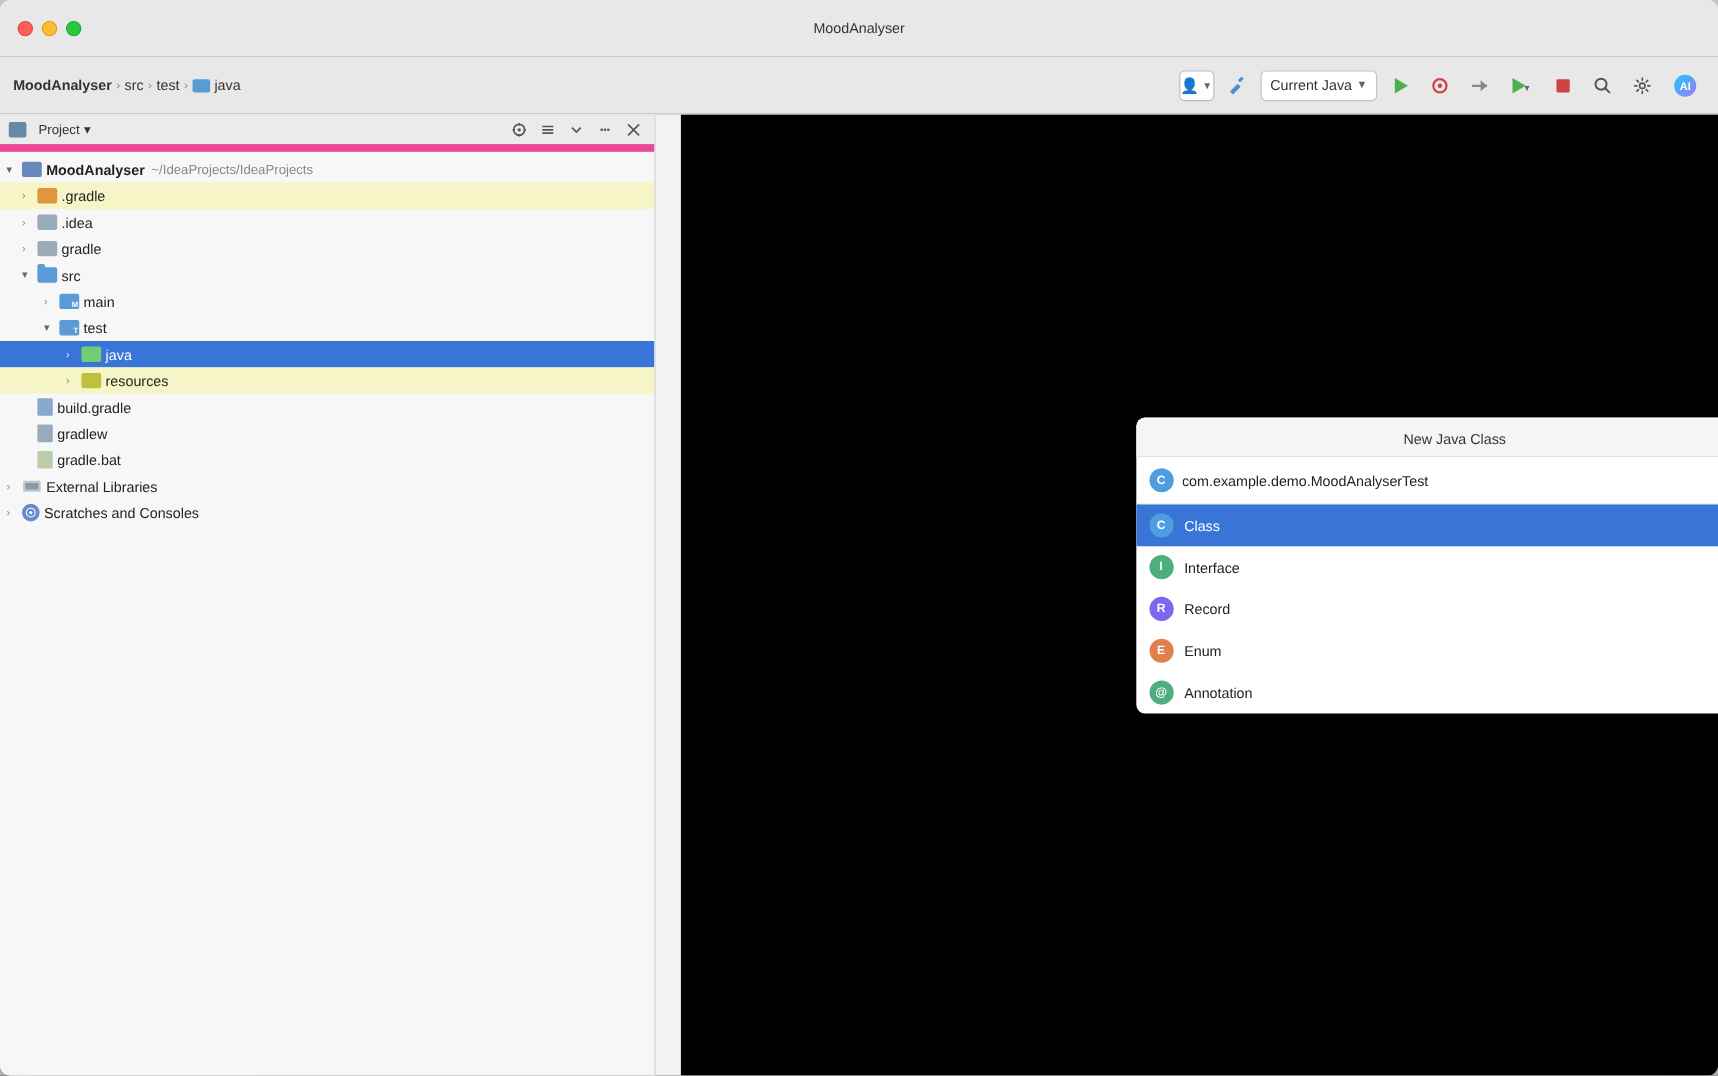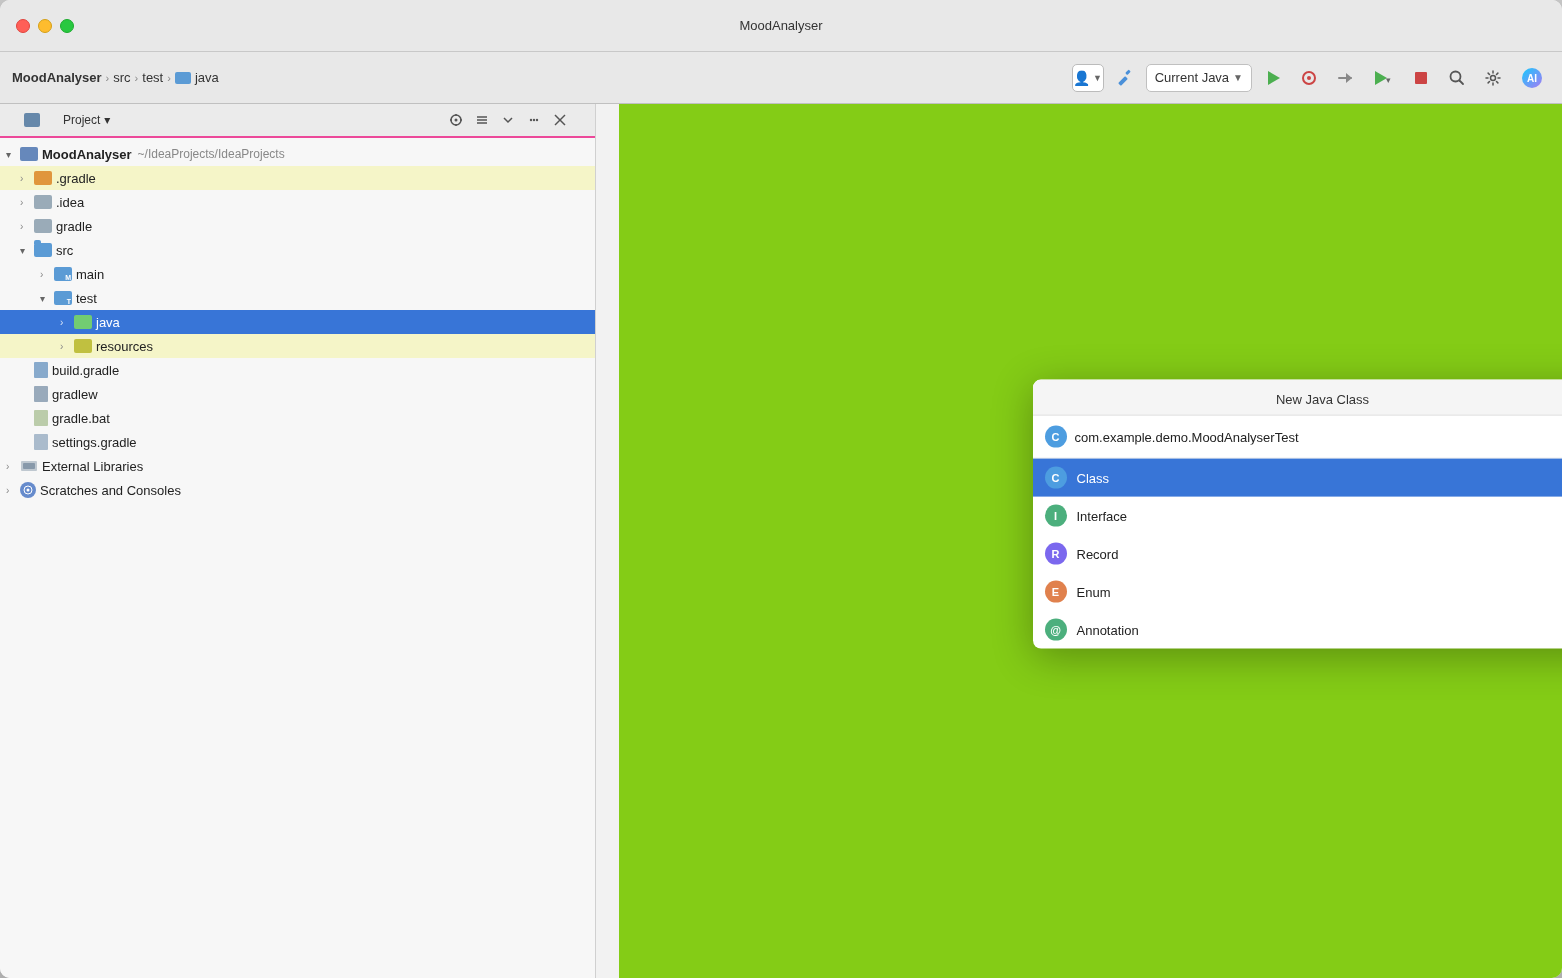--- a/index.html
+++ b/index.html
@@ -133,25 +133,25 @@
       background: #f7f7f7;
       border-right: 1px solid #d0d0d0;
       display: flex;
       flex-direction: column;
       overflow: hidden;
     }
 
     .sidebar-header {
       height: 34px;
       background: #ebebeb;
-      border-bottom: 2px solid #ec4899;
-      display: flex;
-      align-items: center;
-      padding: 0 24px;
-      gap: 20px;
+      border-bottom: 7px solid #ec4899;
+      display: flex;
+      align-items: center;
+      padding: 0 8px;
+      gap: 8px;
     }
 
     .project-label {
       font-size: 12px;
       font-weight: 500;
       color: #333;
       display: flex;
       align-items: center;
       gap: 4px;
     }
@@ -219,21 +219,21 @@
 
     .tree-path {
       font-size: 12px;
       color: #888;
       margin-left: 6px;
     }
 
     
     .editor-area {
       flex: 1;
-      background: #84cc16;
+      background: #000000;
       position: relative;
       display: flex;
       align-items: flex-start;
       justify-content: center;
       margin-left: 23px;
     }
 
     .dialog {
       position: absolute;
       top: 50%;
@@ -625,25 +625,20 @@
           <div style="width:14px;height:16px;background:#99aabb;border-radius:1px;margin-right:4px;flex-shrink:0;"></div>
           <span class="tree-label">gradlew</span>
         </div>
 
         <div class="tree-item tree-indent-1">
           <span class="chevron-spacer"></span>
           <div style="width:14px;height:16px;background:#bbccaa;border-radius:1px;margin-right:4px;flex-shrink:0;"></div>
           <span class="tree-label">gradle.bat</span>
         </div>
 
-        <div class="tree-item tree-indent-1">
-          <span class="chevron-spacer"></span>
-          <div style="width:14px;height:16px;background:#aabbcc;border-radius:1px;margin-right:4px;flex-shrink:0;"></div>
-          <span class="tree-label">settings.gradle</span>
-        </div>
 
         <div class="tree-item">
           <span class="chevron-icon" style="color:#888;">›</span>
           <div style="display:flex;align-items:center;margin-right:4px;flex-shrink:0;">
             <svg width="18" height="14" viewBox="0 0 18 14">
               <rect x="1" y="2" width="16" height="10" rx="1" fill="#8899aa" opacity="0.5"></rect>
               <rect x="3" y="4" width="12" height="6" rx="1" fill="#8899aa"></rect>
             </svg>
           </div>
           <span class="tree-label">External Libraries</span>

